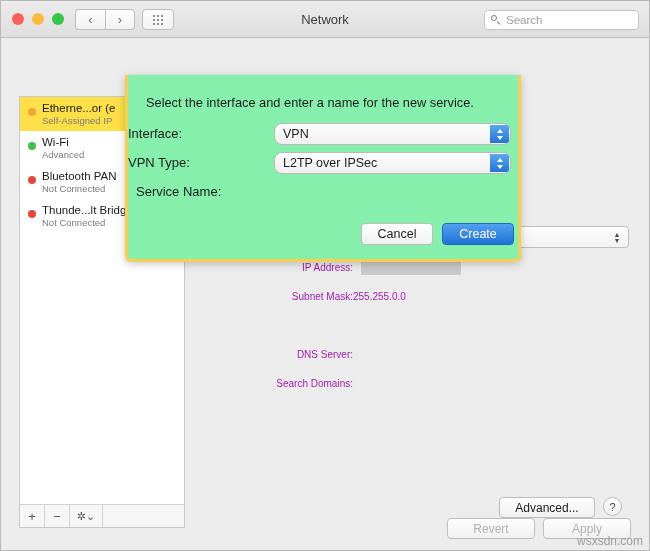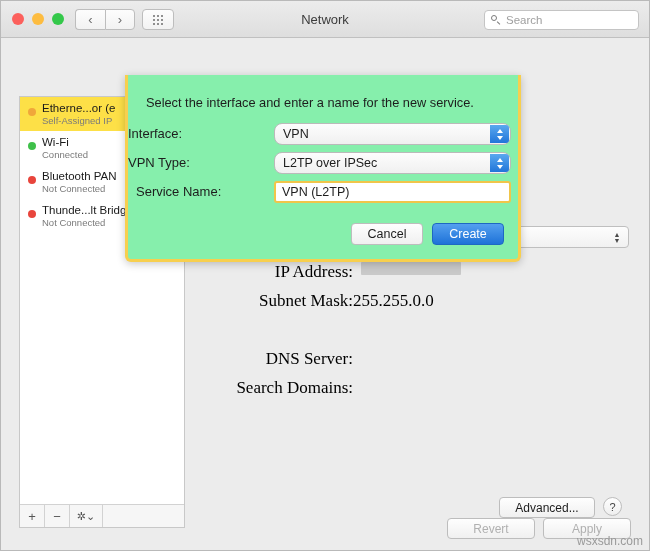--- a/index.html
+++ b/index.html
@@ -235,23 +235,22 @@
   
   .detail {
     position: absolute;
     left: 192px;
     top: 58px;
     width: 440px;
     height: 432px;
   }
   .detail-row {
     position: absolute;
-    font-size: 17px;
-    color: #000000;
-    font-family: Liberation Serif, serif;
+    font-size: 10px;
+    color: #a21caf;
   }
   .lbl { text-align: right; width: 160px; left: 0; }
   .val { left: 160px; }
   .redacted {
     position: absolute;
     left: 168px;
     width: 100px;
     height: 13px;
     background: #c9c9c9;
     border-radius: 1px;
@@ -414,21 +413,21 @@
     border: 2px solid #f0c54a;
     border-radius: 3px;
     box-sizing: border-box;
     font-size: 12.5px;
     color: #1d1d1d;
     line-height: 18px;
     padding-left: 6px;
   }
   .sheet-buttons {
     position: absolute;
-    right: 14px;
+    right: 4px;
     bottom: 14px;
     display: flex;
     gap: 9px;
   }
   .sheet-buttons .btn { width: 72px; height: 22px; font-size: 12.5px; }
   .btn.primary {
     background: linear-gradient(#54a0ef, #1e72d8);
     border: 1px solid #1e68c2;
     color: #fff;
   }
@@ -482,21 +481,21 @@
 
         <div class="svc selected">
           <span class="bullet" style="background:#f0a73a"></span>
           <div class="name">Etherne...or (e</div>
           <div class="status">Self-Assigned IP</div>
         </div>
 
         <div class="svc">
           <span class="bullet" style="background:#3fc04a"></span>
           <div class="name">Wi-Fi</div>
-          <div class="status">Connected</div>
+          <div class="status">Advanced</div>
         </div>
 
         <div class="svc">
           <span class="bullet" style="background:#e8453c"></span>
           <div class="name">Bluetooth PAN</div>
           <div class="status">Not Connected</div>
         </div>
 
         <div class="svc">
           <span class="bullet" style="background:#e8453c"></span>
@@ -570,21 +569,20 @@
           <span>L2TP over IPSec</span>
           <span class="arrows">
               <i class="up"></i>
               <i class="down"></i>
             </span>
         </div>
       </div>
 
       <div class="form-row" style="top:106px; width:100%;padding-left:8px;">
         <span class="form-label">Service Name:</span>
-        <div class="textfield">VPN (L2TP)</div>
       </div>
 
       <div class="sheet-buttons">
         <div class="btn">Cancel</div>
         <div class="btn primary">Create</div>
       </div>
     </div>
 
   </div>
 

